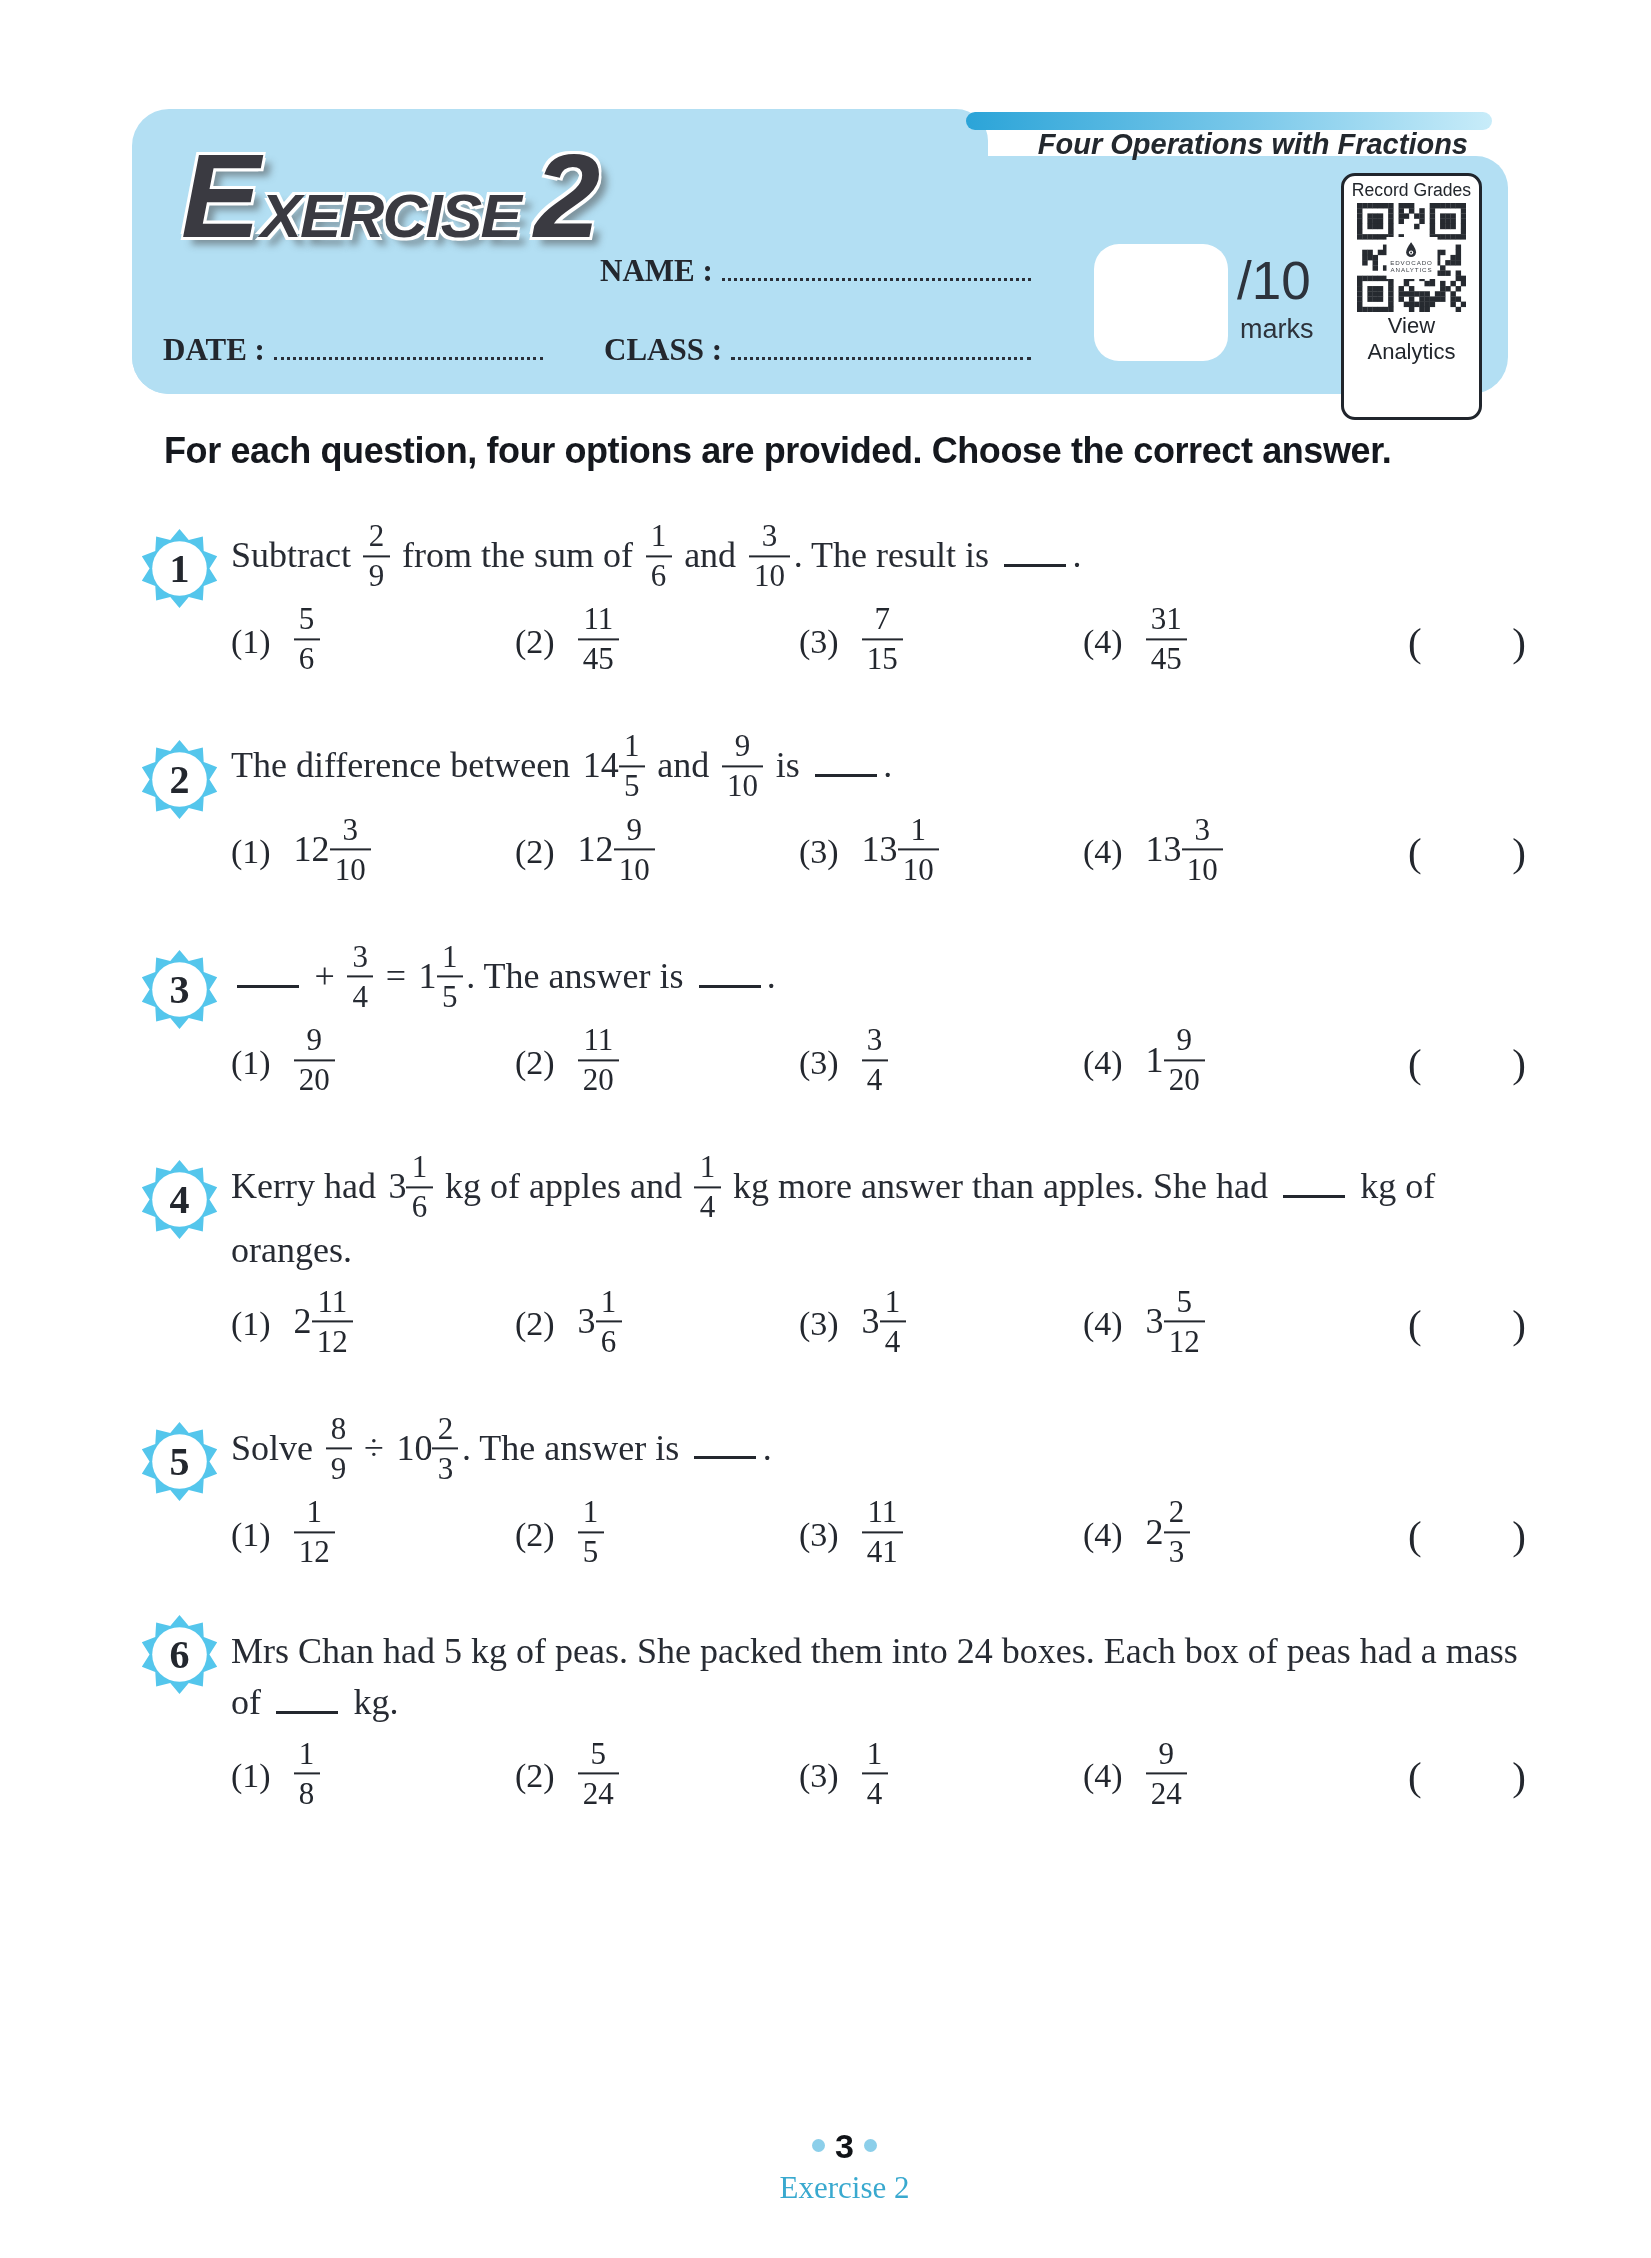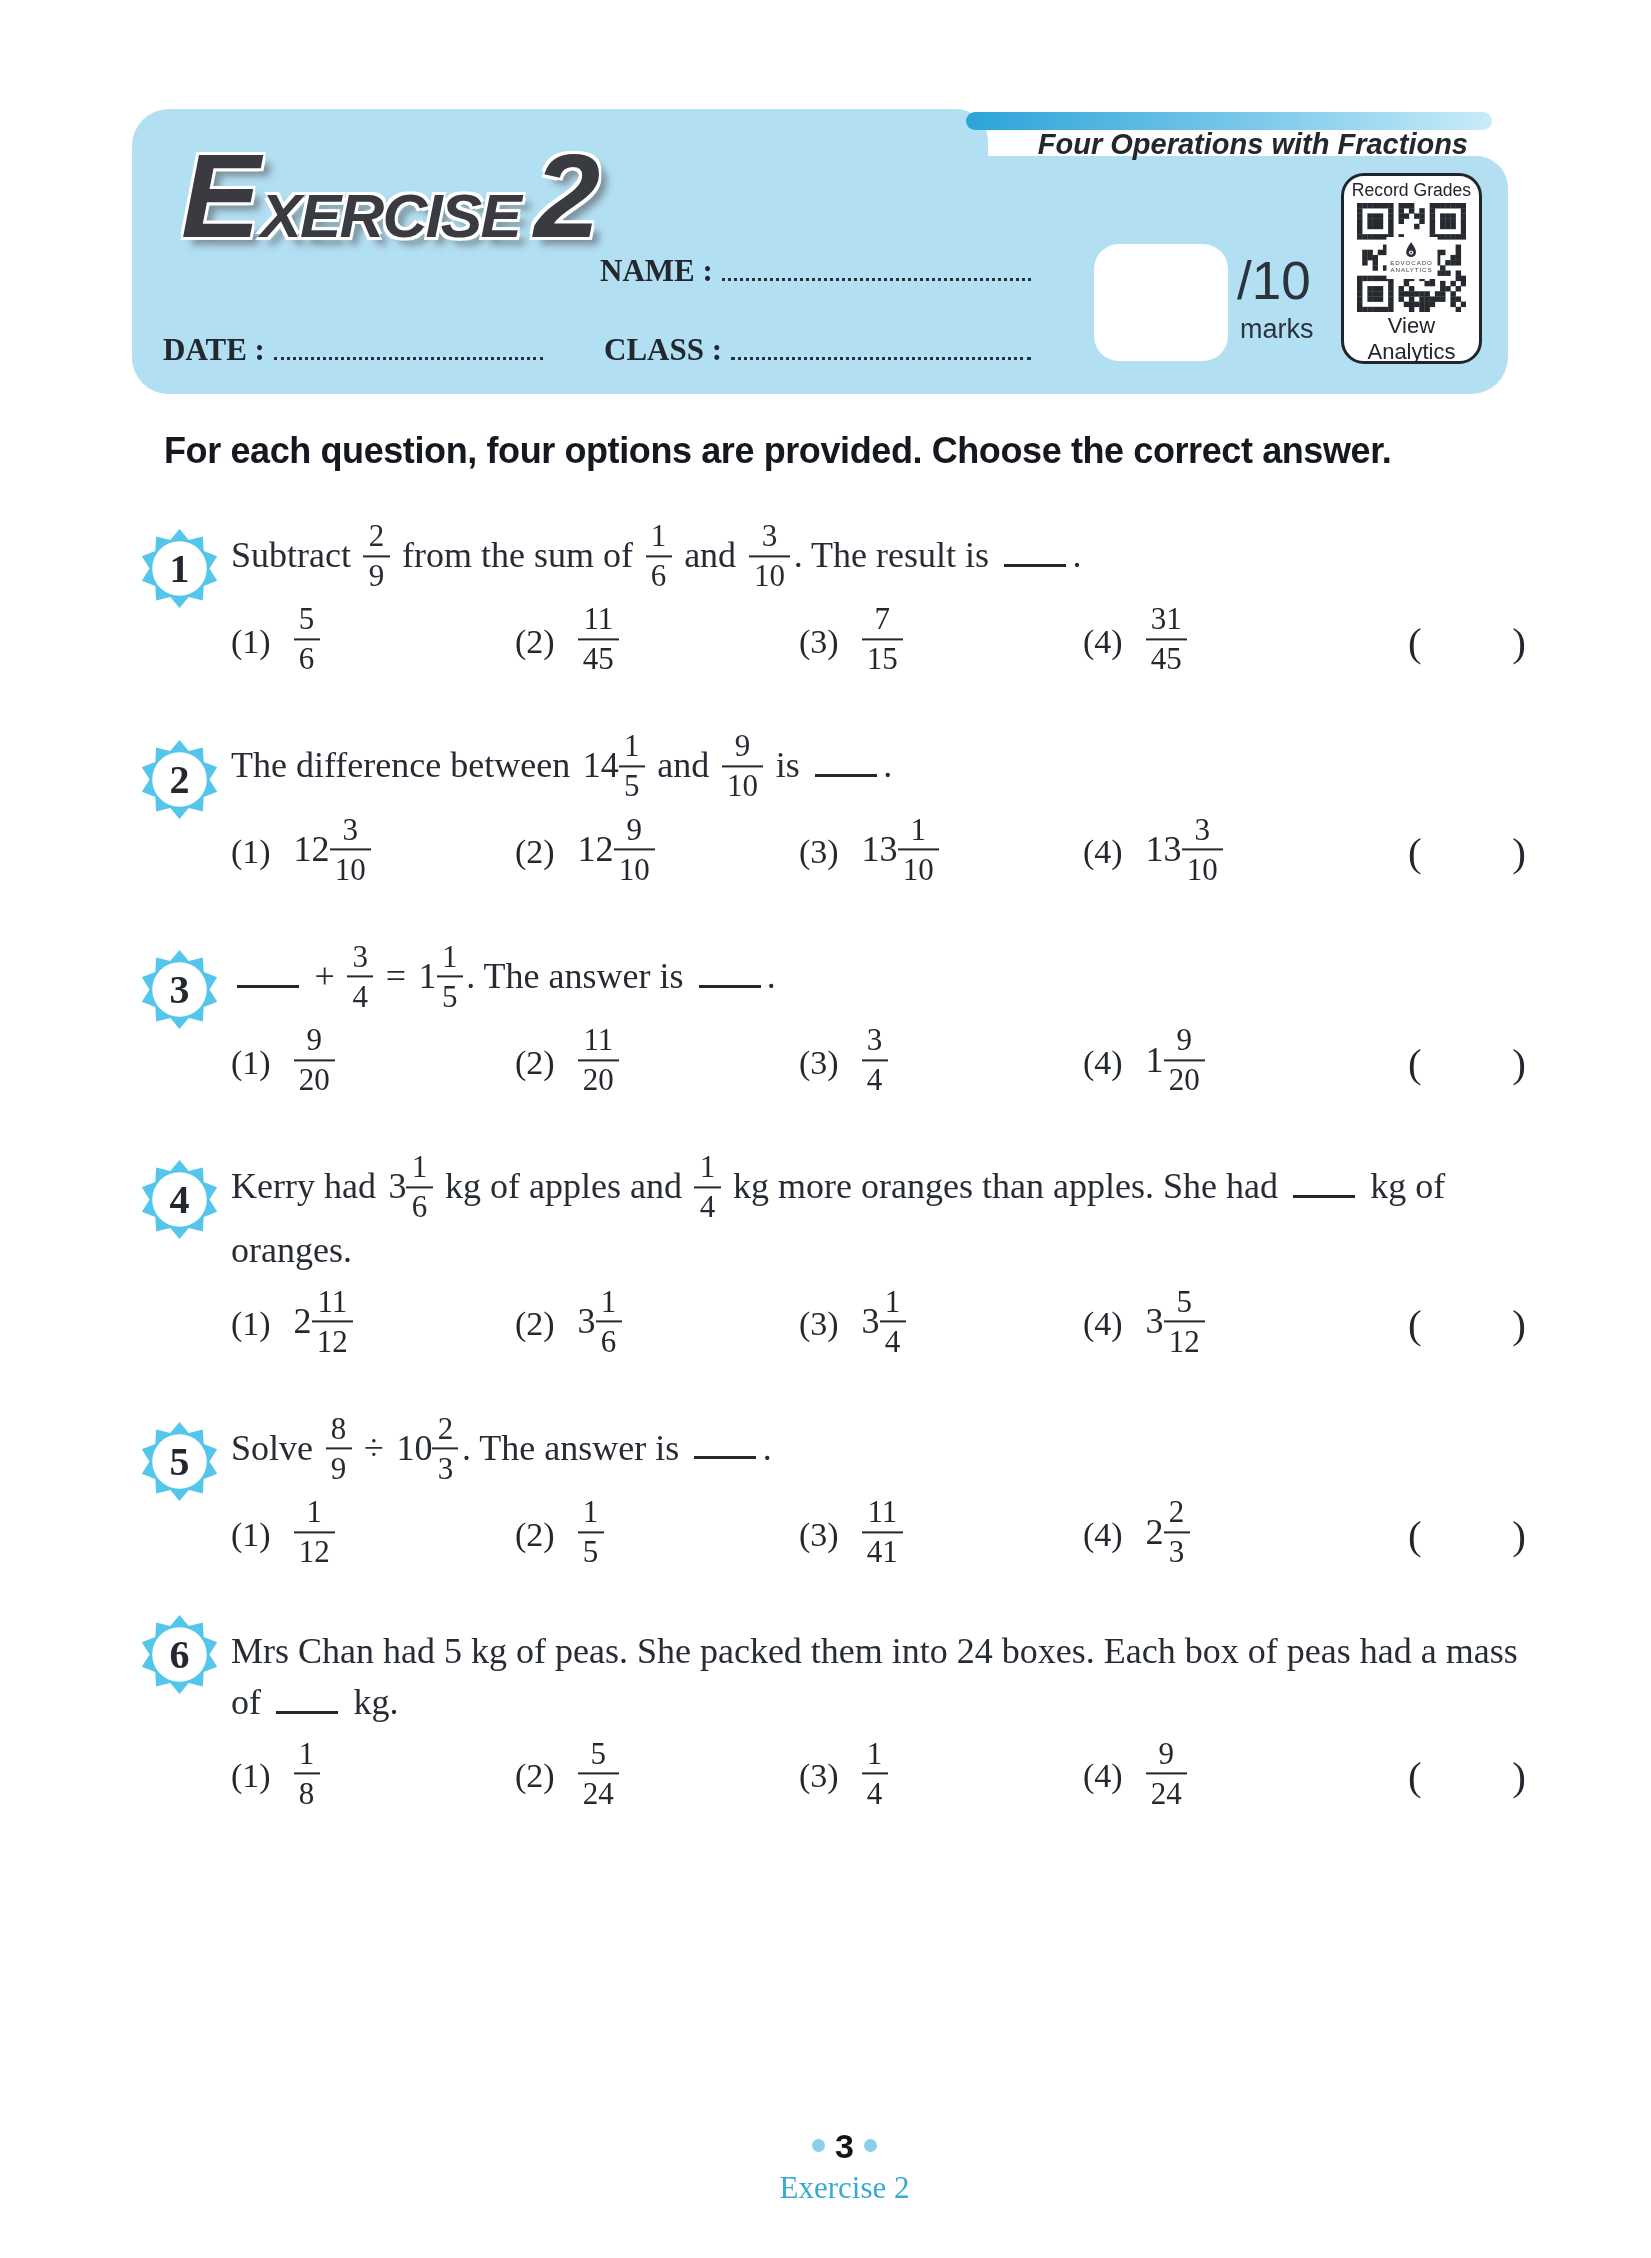--- a/index.html
+++ b/index.html
@@ -36,22 +36,22 @@
   .f-class{left:472px;top:222px;}
   .f-class .dots{width:300px;}
 
   .score-box{position:absolute;left:962px;top:135px;width:134px;height:117px;
              background:#fff;border-radius:25px;}
   .score-den{position:absolute;left:1105px;top:141px;font-family:"Liberation Sans",sans-serif;
              font-size:53px;color:#2d333c;}
   .score-marks{position:absolute;left:1108px;top:205px;font-family:"Liberation Sans",sans-serif;
              font-size:27px;color:#2d333c;}
 
-  .qr{position:absolute;left:1209px;top:64px;width:141px;height:191px;box-sizing:border-box;
-      background:#fff;border:3.5px solid #20252c;border-radius:23px;text-align:center;
+  .qr{position:absolute;left:1209px;top:64px;width:141px;height:247px;box-sizing:border-box;
+      background:#fff;border:3.5px solid #20252c;border-radius:14px;text-align:center;
       font-family:"Liberation Sans",sans-serif;color:#22262c;}
   .qr-top{font-size:17.6px;margin-top:4.4px;}
   .qr-bottom{font-size:22px;margin-top:0.9px;}
   .qr-mid{position:relative;width:109px;height:109px;margin:1.8px auto 0;}
   .qr-mid svg{display:block;}
   .qr-brand{position:absolute;left:50%;top:50%;transform:translate(-50%,-50%);
             background:#fff;width:51px;height:42px;display:flex;flex-direction:column;
             align-items:center;justify-content:center;}
   .qr-brand-txt{font-size:6.2px;letter-spacing:0.9px;line-height:1.2;color:#3a3f45;}
 
@@ -545,21 +545,21 @@
                 <span class="mixw">3</span>
                 <span class="fr">
                   <span class="n">1</span>
                   <span class="d">6</span>
                 </span>
               </span><span> kg of apples and </span><span class="mix">
                 <span class="fr">
                   <span class="n">1</span>
                   <span class="d">4</span>
                 </span>
-              </span><span> kg more oranges than apples. She had </span><span class="blank"></span><span> kg of oranges.</span></div>
+              </span><span> kg more answer than apples. She had </span><span class="blank"></span><span> kg of oranges.</span></div>
             <div class="q-opts">
               <div class="opt">
                 <span class="opt-label">(1)</span>
                 <span class="mix">
                   <span class="mixw">2</span>
                   <span class="fr">
                     <span class="n">11</span>
                     <span class="d">12</span>
                   </span>
                 </span>

